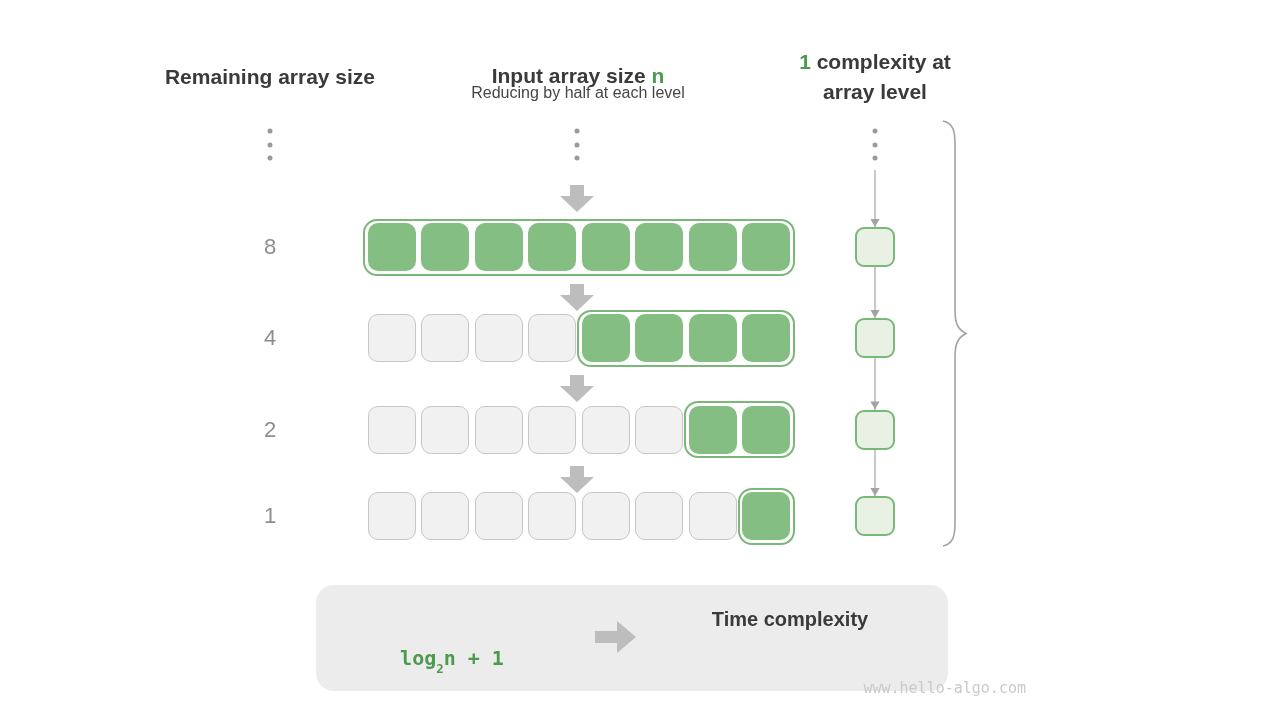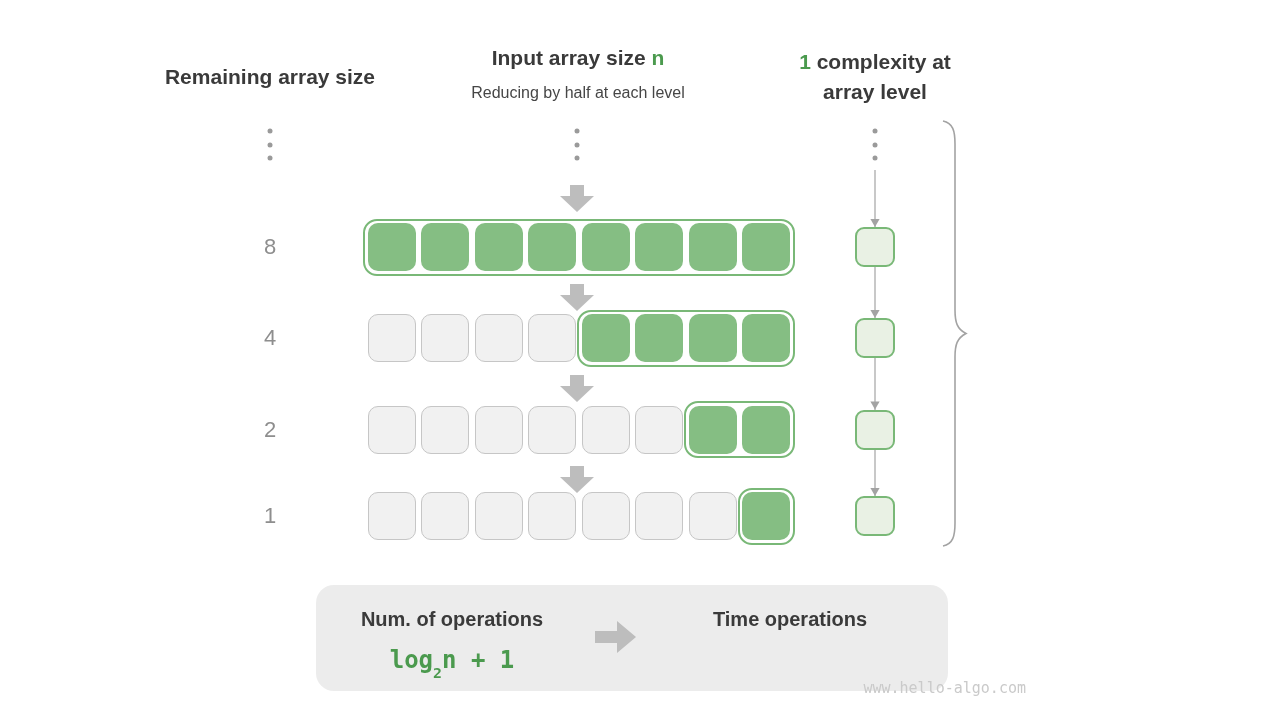--- a/index.html
+++ b/index.html
@@ -57,37 +57,37 @@
   .brace-label .formula { font-weight: bold; font-size: 20px; }
   .brace-label .suffix { margin-left: 13px; }
 
   .summary {
     position: absolute; left: 316px; top: 585px; width: 632px; height: 106px;
     border-radius: 18px; background: var(--summary-bg, #ececec);
   }
   .s-title { position: absolute; transform: translateX(-50%); white-space: nowrap;
     font-weight: bold; font-size: 20px; color: var(--dark-text, #3a3a3a); }
   .s-value { position: absolute; transform: translateX(-50%); white-space: nowrap;
-    font-weight: bold; font-size: 24px; }
+    font-weight: bold; font-size: 20px; }
   .s-value .mono-gap { margin-left: 12px; }
 
   .watermark {
     position: absolute; right: 42px; top: 679px;
     font-family: "DejaVu Sans Mono", monospace; font-size: 15px;
     color: var(--watermark-gray, #cacaca);
   }
 </style>
 </head>
 <body>
 
 <div class="canvas" id="canvas">
 
   <div class="abs center-x hdr" style="left:270px; top:65px;">Remaining array size</div>
 
-  <div class="abs center-x hdr" style="left:578px; top:46px;">
+  <div class="abs center-x hdr" style="left:578px; top:64px;">
     <span>Input array size </span><span class="accent">n</span>
   </div>
   <div class="abs center-x sub-hdr" style="left:578px; top:84px;">Reducing by half at each level</div>
 
   <div class="abs center-x hdr" style="left:875px; top:50px;">
     <span class="accent">1</span><span> complexity at</span>
   </div>
   <div class="abs center-x hdr" style="left:875px; top:80px;">array level</div>
 
   <svg class="connector" style="left:869px; top:168px;" width="12" height="336">
@@ -97,30 +97,29 @@
     <path d="M1.4,233.5 L10.6,233.5 L6,241.5 Z"></path>
     <path d="M1.4,320 L10.6,320 L6,328 Z"></path>
   </svg>
 
   <svg class="brace abs" style="left:939px; top:120px;" width="30" height="427">
     <path d="M4,1 C14,3 16,11 16,24 L16,190 C16,202 18,209 27,213.5 C18,218 16,225 16,237 L16,403 C16,416 14,424 4,426"></path>
   </svg>
 
 
   <div class="summary">
-    <div class="s-title" style="left:136px; top:23px;">Num. of operations</div>
     <div class="s-value mono accent" style="left:136px; top:61px;"><span>log</span><sub>2</sub><span>n + 1</span></div>
 
     <div class="fat-arrow" style="left:300px; top:35px;">
       <svg width="42" height="34" viewBox="0 0 42 34">
         <path d="M0,11 H22 V1 L41,17 L22,33 V23 H0 Z"></path>
       </svg>
     </div>
 
-    <div class="s-title" style="left:474px; top:23px;">Time operations</div>
+    <div class="s-title" style="left:474px; top:23px;">Time complexity</div>
   </div>
 
   <div class="watermark">www.hello-algo.com</div>
 
 <div class="row-label" style="left: 270px; top: 247px;">8</div>
     <div class="group" style="left: 363px; top: 218.5px; width: 431.5px; height: 57px;"></div>
     <div class="cell active" style="left: 367.5px; top: 223px;"></div>
     <div class="cell active" style="left: 421px; top: 223px;"></div>
     <div class="cell active" style="left: 474.5px; top: 223px;"></div>
     <div class="cell active" style="left: 528px; top: 223px;"></div>

